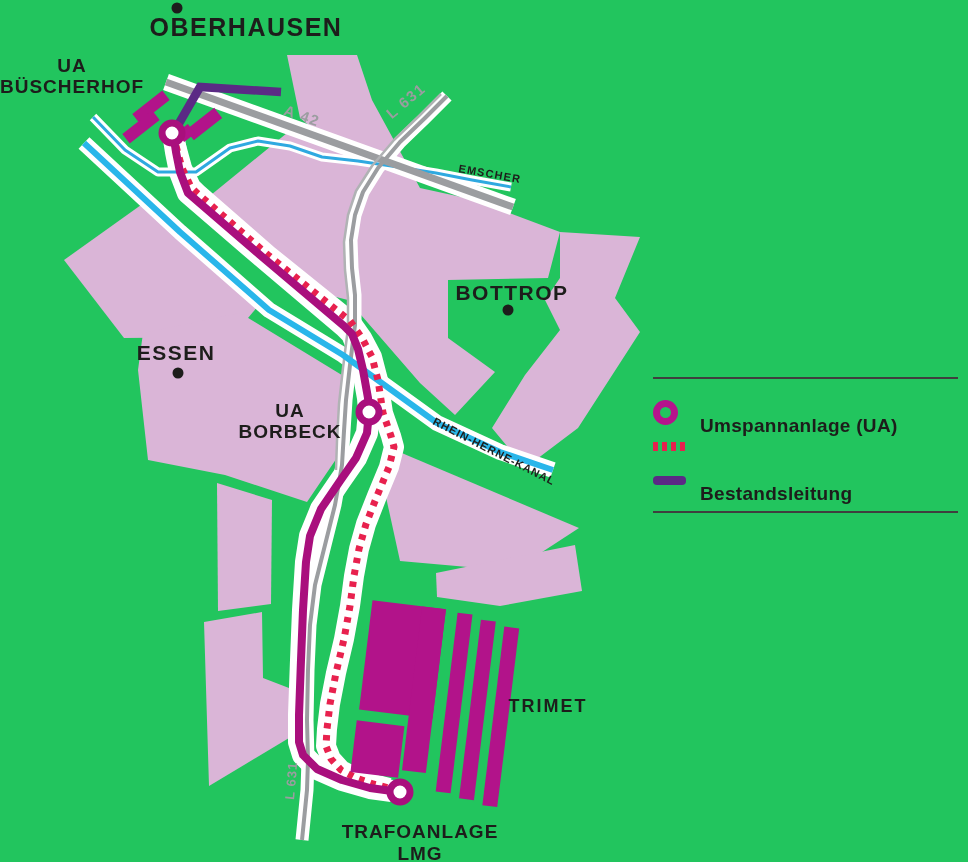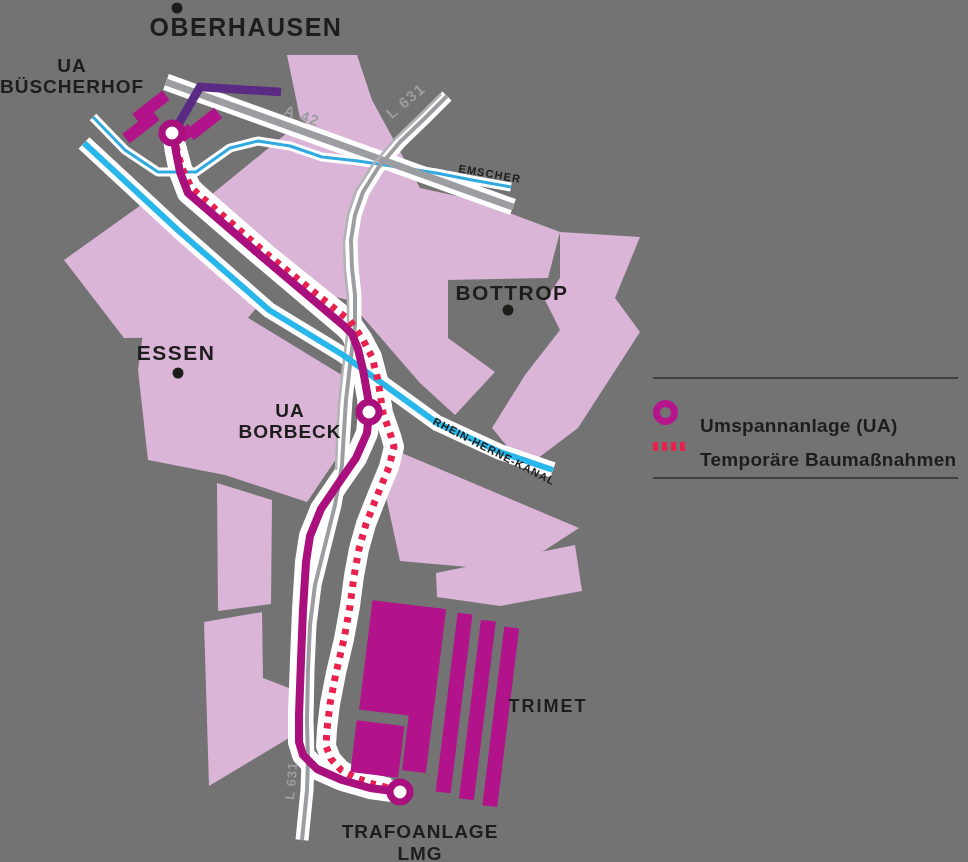--- a/index.html
+++ b/index.html
@@ -1,17 +1,17 @@
 <!DOCTYPE html>
 <html><head>
 <meta charset="utf-8">
 <style>
   html,body{margin:0;padding:0;background:#ffffff;width:968px;height:862px;overflow:hidden;}
   body{font-family:"Liberation Sans",sans-serif;}
-  #stage{position:relative;width:968px;height:862px;background:#737373;}
+  #stage{position:relative;width:968px;height:862px;background:#22c55e;}
   svg text{font-family:"Liberation Sans",sans-serif;font-weight:bold;fill:#1d1d1b;}
   svg text.roadlbl{fill:#9b9da0;}
   
   #legend{position:absolute;left:653px;top:377px;width:305px;}
   .legend-rule{border:0;border-top:2px solid #3f3f3e;margin:0;}
   .legend-items{padding:16px 0 14px 0;}
   .legend-row{display:flex;align-items:center;height:34px;}
   .legend-swatch-col{width:47px;flex:0 0 47px;display:flex;align-items:center;}
   .legend-label{font-size:19px;font-weight:bold;color:#1d1d1b;letter-spacing:0.3px;white-space:nowrap;margin-top:28px;}
   .sw-ring{width:11px;height:11px;border:7px solid #b5148c;border-radius:50%;}
@@ -114,21 +114,26 @@
         <span class="sw-ring"></span>
       </div>
       <span class="legend-label">Umspannanlage (UA)</span>
     </div>
 
 
     <div class="legend-row">
       <div class="legend-swatch-col">
         <span class="sw-dotted"></span>
       </div>
-      <span class="legend-label">Temporäre Baumaßnahmen</span>
     </div>
 
+    <div class="legend-row">
+      <div class="legend-swatch-col">
+        <span class="sw-bar purple"></span>
+      </div>
+      <span class="legend-label">Bestandsleitung</span>
+    </div>
 
   </div>
   <hr class="legend-rule">
 </div>
 
 </div>
 
 </body></html>

